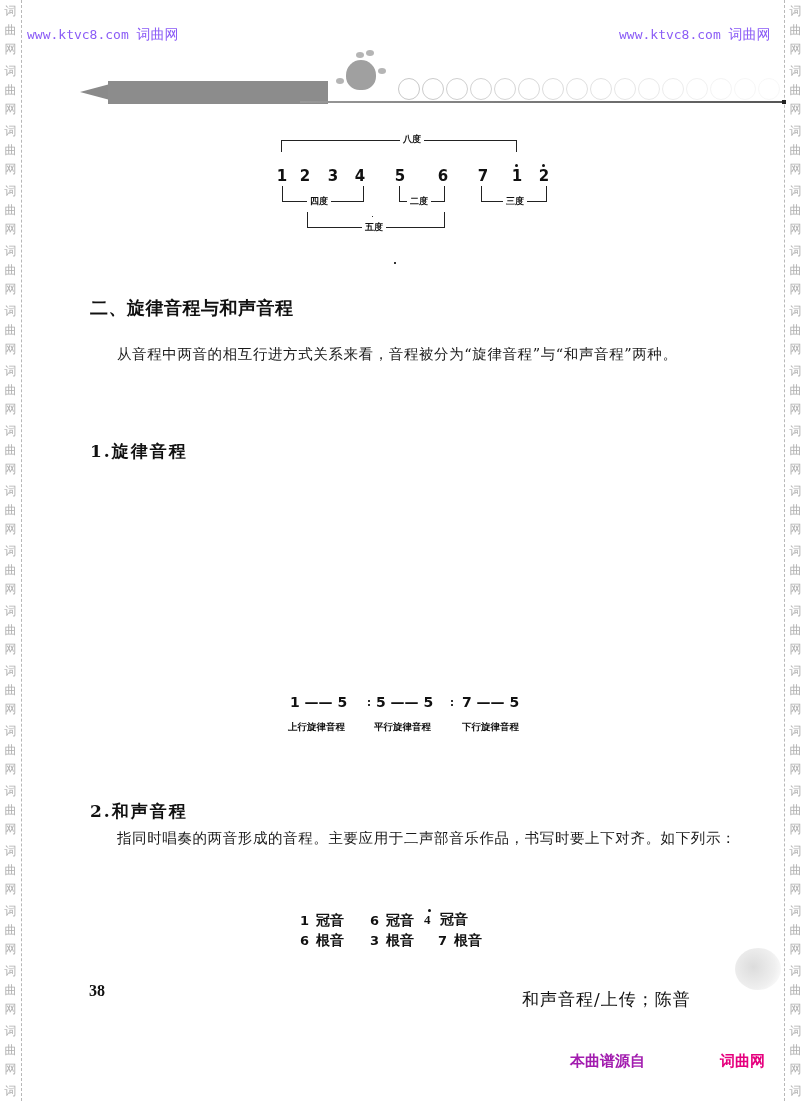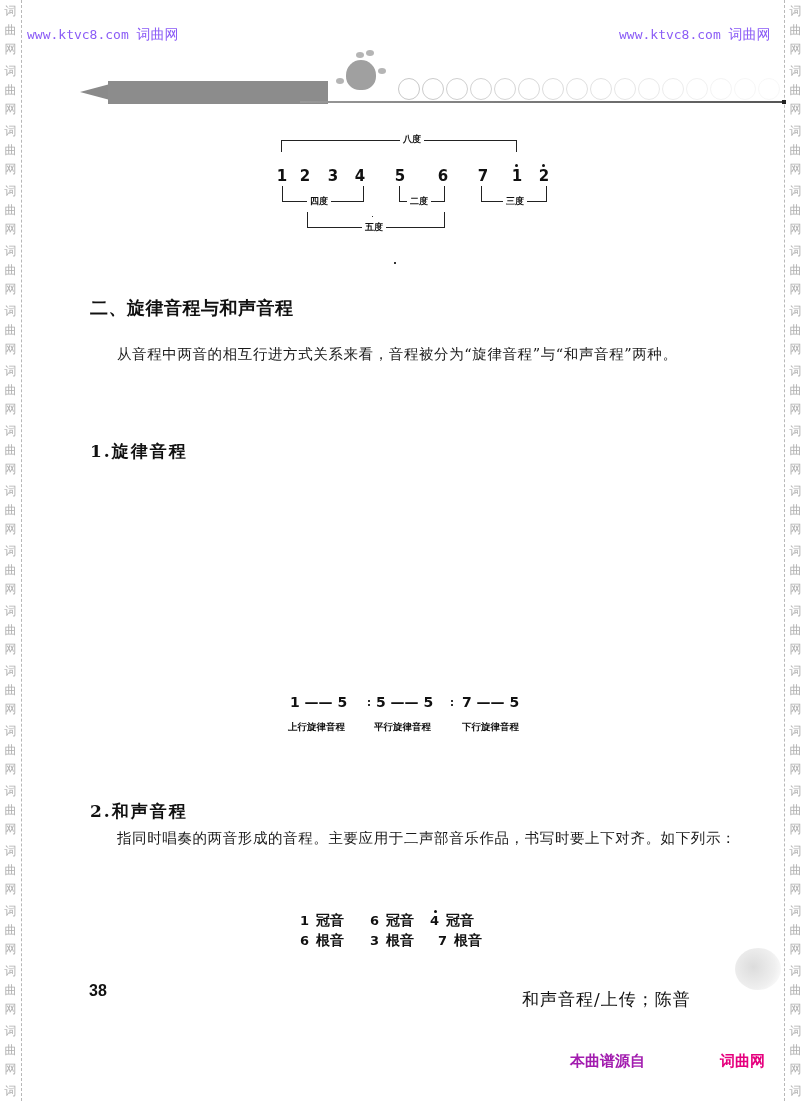--- a/index.html
+++ b/index.html
@@ -57,21 +57,21 @@
     .mel-sep { position: absolute; top: 3px; font-size: 10px; font-weight: bold; }
     .mel-label { position: absolute; top: 27px; font-size: 9.5px; font-weight: bold; white-space: nowrap; }
 
     
     .harm { position: absolute; left: 300px; top: 910px; width: 200px; height: 40px; font-family: "DejaVu Sans", sans-serif; }
     .harm-cell { position: absolute; white-space: nowrap; }
     .harm-note { font-size: 13px; font-weight: bold; display: inline-block; width: 12px; position: relative; }
     .harm-note .dot-above { position: absolute; left: 4px; top: -3px; width: 3px; height: 3px; background: #111; border-radius: 50%; }
     .harm-label { font-size: 14px; font-weight: bold; margin-left: 4px; }
 
-    .page-number { position: absolute; left: 89px; top: 982px; font-family: Liberation Sans, sans-serif; font-weight: bold; font-size: 16px; }
+    .page-number { position: absolute; left: 89px; top: 982px; font-family: Liberation Serif, serif; font-weight: bold; font-size: 16px; }
     .credit { position: absolute; left: 522px; top: 988px; font-family: "DejaVu Serif", serif; font-size: 17px; letter-spacing: 1px; color: #111; }
     .source-label { position: absolute; left: 570px; top: 1052px; font-family: "DejaVu Sans", sans-serif; font-weight: bold; font-size: 15px; color: #a21caf; }
     .source-link { position: absolute; left: 720px; top: 1052px; font-family: "DejaVu Sans", sans-serif; font-weight: bold; font-size: 15px; text-decoration: none; }
     .deco-blob { position: absolute; left: 735px; top: 948px; width: 46px; height: 42px; border-radius: 50%; background: radial-gradient(circle at 40% 45%, #dcdcdc, #efefef 60%, #fafafa 80%); }
     .speck { position: absolute; width: 2px; height: 2px; background: #333; }
   </style>
 </head>
 <body>
 
 <div class="side-strip left" id="wm-left">
@@ -377,21 +377,21 @@
   </div>
   <div class="harm-cell" style="left:0; top:20px;">
     <span class="harm-note">6</span><span class="harm-label">根音</span>
   </div>
   <div class="harm-cell" style="left:70px; top:0;">
     <span class="harm-note">6</span><span class="harm-label">冠音</span>
   </div>
   <div class="harm-cell" style="left:70px; top:20px;">
     <span class="harm-note">3</span><span class="harm-label">根音</span>
   </div>
-  <div class="harm-cell" style="left:130px; top:0;">
+  <div class="harm-cell" style="left:124px; top:0;font-family:Liberation Serif, serif;">
     <span class="harm-note"><i class="dot-above"></i><span>4</span></span><span class="harm-label">冠音</span>
   </div>
   <div class="harm-cell" style="left:138px; top:20px;">
     <span class="harm-note">7</span><span class="harm-label">根音</span>
   </div>
 </div>
 
 <div class="page-number">38</div>
 <div class="credit">和声音程/上传；陈普</div>
 <div class="deco-blob"></div>

